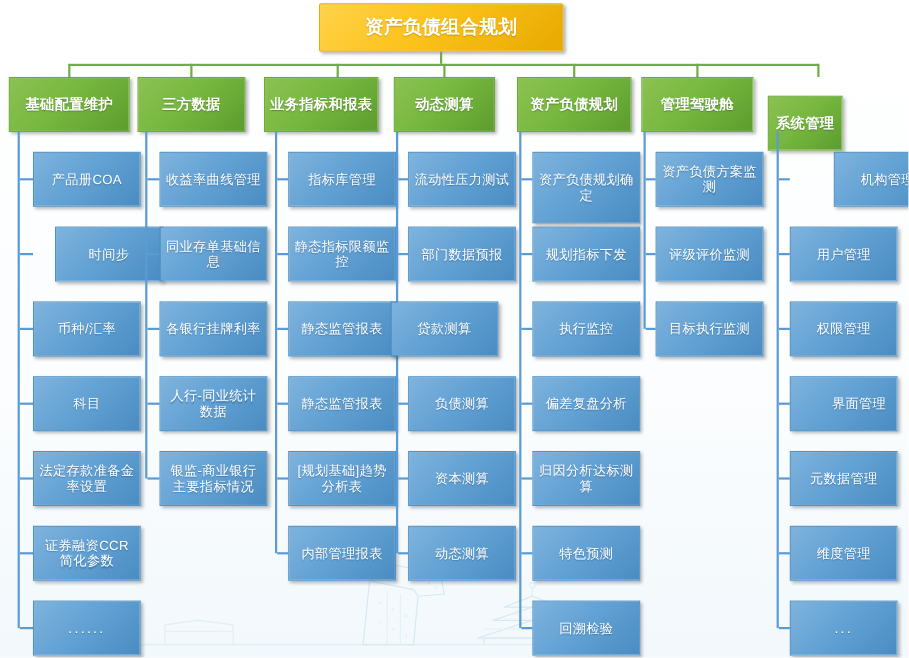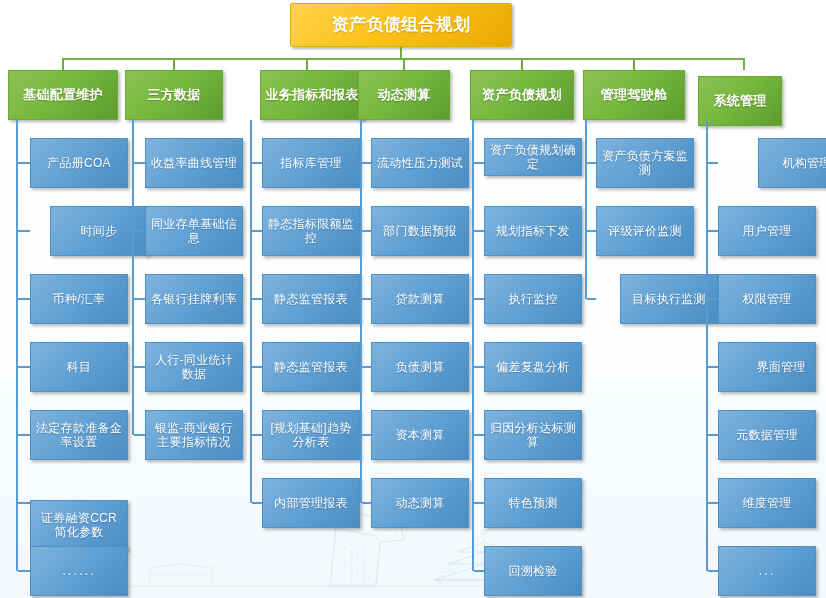--- a/index.html
+++ b/index.html
@@ -120,21 +120,21 @@
       </div>
       <div class="conn" style="left: 18px; top: 366px; width: 12px; height: 2px;"></div>
       <div class="box leaf-box" style="left: 30px; top: 342px; width: 98px; height: 50px;">
         <span>科目</span>
       </div>
       <div class="conn" style="left: 18px; top: 434px; width: 12px; height: 2px;"></div>
       <div class="box leaf-box" style="left: 30px; top: 410px; width: 98px; height: 50px;">
         <span>法定存款准备金率设置</span>
       </div>
       <div class="conn" style="left: 18px; top: 502px; width: 12px; height: 2px;"></div>
-      <div class="box leaf-box" style="left: 30px; top: 500px; width: 98px; height: 50px; text-align: center;">
+      <div class="box leaf-box" style="left: 30px; top: 478px; width: 98px; height: 50px; text-align: center;">
         <span>证券融资CCR简化参数</span>
       </div>
       <div class="conn" style="left: 18px; top: 570px; width: 12px; height: 2px;"></div>
       <div class="box leaf-box dots" style="left: 30px; top: 546px; width: 98px; height: 50px;">
         <span>......</span>
       </div>
       <div class="conn green" style="left: 173px; top: 58px; width: 2px; height: 12px;"></div>
       <div class="box cat-box" style="left: 125px; top: 70px; width: 98px; height: 50px;">
         <span>三方数据</span>
       </div>
@@ -153,21 +153,21 @@
       </div>
       <div class="conn" style="left: 134px; top: 366px; width: 11px; height: 2px;"></div>
       <div class="box leaf-box" style="left: 145px; top: 342px; width: 98px; height: 50px;">
         <span>人行-同业统计数据</span>
       </div>
       <div class="conn" style="left: 134px; top: 434px; width: 11px; height: 2px;"></div>
       <div class="box leaf-box" style="left: 145px; top: 410px; width: 98px; height: 50px;">
         <span>银监-商业银行主要指标情况</span>
       </div>
       <div class="conn green" style="left: 306px; top: 58px; width: 2px; height: 12px;"></div>
-      <div class="box cat-box" style="left: 260px; top: 70px; width: 104px; height: 50px;">
+      <div class="box cat-box" style="left: 240px; top: 70px; width: 104px; height: 50px;">
         <span>业务指标和报表</span>
       </div>
       <div class="conn" style="left: 250px; top: 120px; width: 2px; height: 383px;"></div>
       <div class="conn" style="left: 252px; top: 162px; width: 10px; height: 2px;"></div>
       <div class="box leaf-box" style="left: 262px; top: 138px; width: 98px; height: 50px;">
         <span>指标库管理</span>
       </div>
       <div class="conn" style="left: 252px; top: 230px; width: 10px; height: 2px;"></div>
       <div class="box leaf-box" style="left: 262px; top: 206px; width: 98px; height: 50px;">
         <span>静态指标限额监控</span>
@@ -195,42 +195,42 @@
       <div class="conn" style="left: 360px; top: 120px; width: 2px; height: 383px;"></div>
       <div class="conn" style="left: 362px; top: 162px; width: 9px; height: 2px;"></div>
       <div class="box leaf-box" style="left: 371px; top: 138px; width: 98px; height: 50px;">
         <span>流动性压力测试</span>
       </div>
       <div class="conn" style="left: 362px; top: 230px; width: 9px; height: 2px;"></div>
       <div class="box leaf-box" style="left: 371px; top: 206px; width: 98px; height: 50px;">
         <span>部门数据预报</span>
       </div>
       <div class="conn" style="left: 362px; top: 298px; width: 9px; height: 2px;"></div>
-      <div class="box leaf-box" style="left: 371px; top: 274px; width: 98px; height: 50px;">
+      <div class="box leaf-box" style="left: 355px; top: 274px; width: 98px; height: 50px;">
         <span>贷款测算</span>
       </div>
       <div class="conn" style="left: 362px; top: 366px; width: 9px; height: 2px;"></div>
       <div class="box leaf-box" style="left: 371px; top: 342px; width: 98px; height: 50px;">
         <span>负债测算</span>
       </div>
       <div class="conn" style="left: 362px; top: 434px; width: 9px; height: 2px;"></div>
       <div class="box leaf-box" style="left: 371px; top: 410px; width: 98px; height: 50px;">
         <span>资本测算</span>
       </div>
       <div class="conn" style="left: 362px; top: 502px; width: 9px; height: 2px;"></div>
       <div class="box leaf-box" style="left: 371px; top: 478px; width: 98px; height: 50px;">
         <span>动态测算</span>
       </div>
       <div class="conn green" style="left: 521px; top: 58px; width: 2px; height: 12px;"></div>
       <div class="box cat-box" style="left: 470px; top: 70px; width: 104px; height: 50px;">
         <span>资产负债规划</span>
       </div>
       <div class="conn" style="left: 472px; top: 120px; width: 2px; height: 451px;"></div>
       <div class="conn" style="left: 474px; top: 162px; width: 10px; height: 2px;"></div>
-      <div class="box leaf-box" style="left: 484px; top: 138px; width: 98px; height: 38px;">
+      <div class="box leaf-box" style="left: 484px; top: 138px; width: 98px; height: 65px;">
         <span>资产负债规划确定</span>
       </div>
       <div class="conn" style="left: 474px; top: 230px; width: 10px; height: 2px;"></div>
       <div class="box leaf-box" style="left: 484px; top: 206px; width: 98px; height: 50px;">
         <span>规划指标下发</span>
       </div>
       <div class="conn" style="left: 474px; top: 298px; width: 10px; height: 2px;"></div>
       <div class="box leaf-box" style="left: 484px; top: 274px; width: 98px; height: 50px;">
         <span>执行监控</span>
       </div>
@@ -257,25 +257,25 @@
       <div class="conn" style="left: 585px; top: 120px; width: 2px; height: 179px;"></div>
       <div class="conn" style="left: 587px; top: 162px; width: 9px; height: 2px;"></div>
       <div class="box leaf-box" style="left: 596px; top: 138px; width: 98px; height: 50px;">
         <span>资产负债方案监测</span>
       </div>
       <div class="conn" style="left: 587px; top: 230px; width: 9px; height: 2px;"></div>
       <div class="box leaf-box" style="left: 596px; top: 206px; width: 98px; height: 50px;">
         <span>评级评价监测</span>
       </div>
       <div class="conn" style="left: 587px; top: 298px; width: 9px; height: 2px;"></div>
-      <div class="box leaf-box" style="left: 620px; top: 274px; width: 98px; height: 50px;">
+      <div class="box leaf-box" style="left: 596px; top: 274px; width: 98px; height: 50px;">
         <span>目标执行监测</span>
       </div>
       <div class="conn green" style="left: 743px; top: 58px; width: 2px; height: 12px;"></div>
-      <div class="box cat-box" style="left: 698px; top: 76px; width: 84px; height: 50px; justify-content: flex-end;">
+      <div class="box cat-box" style="left: 698px; top: 87px; width: 68px; height: 50px; justify-content: flex-end;">
         <span>系统管理</span>
       </div>
       <div class="conn" style="left: 706px; top: 120px; width: 2px; height: 451px;"></div>
       <div class="conn" style="left: 708px; top: 162px; width: 10px; height: 2px;"></div>
       <div class="box leaf-box" style="left: 718px; top: 138px; width: 98px; height: 50px; margin-left: 40px;">
         <span>机构管理</span>
       </div>
       <div class="conn" style="left: 708px; top: 230px; width: 10px; height: 2px;"></div>
       <div class="box leaf-box" style="left: 718px; top: 206px; width: 98px; height: 50px;">
         <span>用户管理</span>

